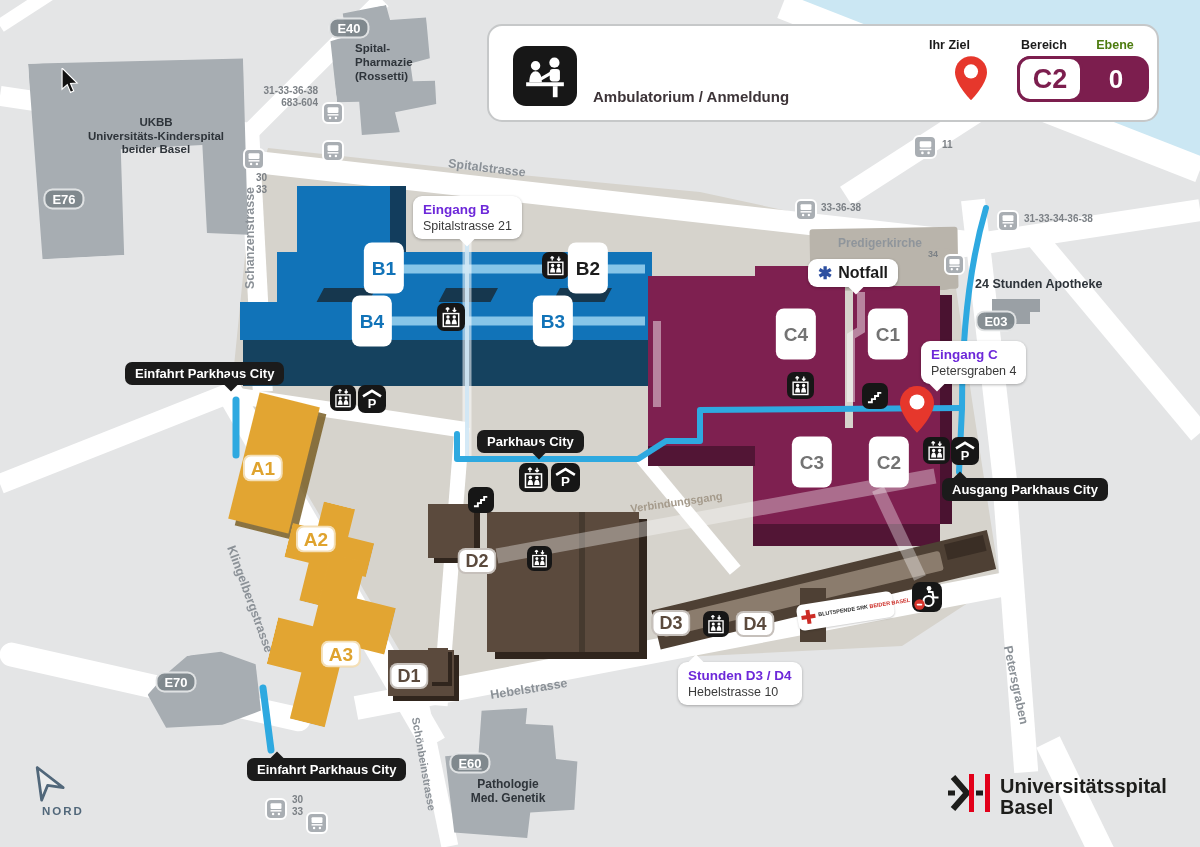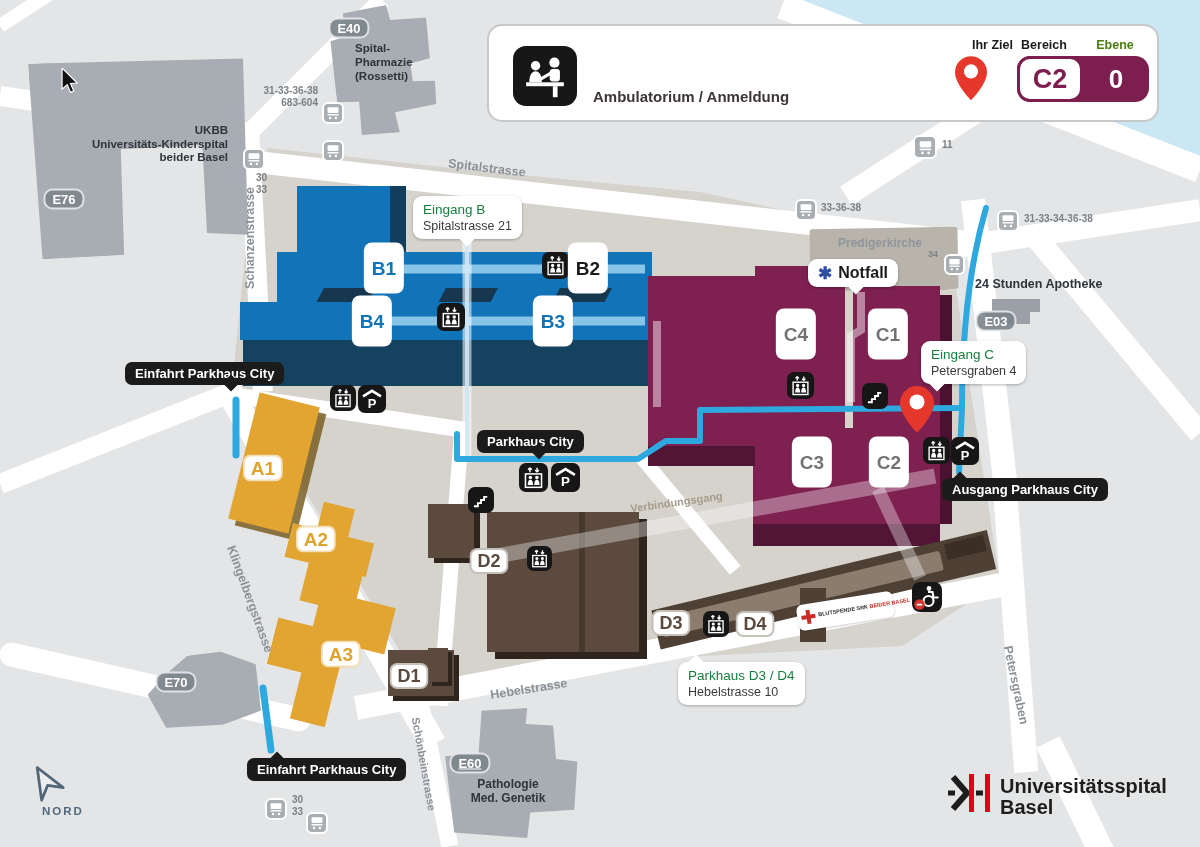--- a/index.html
+++ b/index.html
@@ -13,21 +13,21 @@
          font-weight:bold;font-size:19px;line-height:1;padding:16px 8px;white-space:nowrap;}
   .bB{color:#1173b8;} .bK{color:#1c1c1c;} .bC{color:#737373;text-align:right;}
   .bA{color:#dfa32e;border:2px solid rgba(223,163,46,.35);padding:2px 6px;}
   .bD{color:#5b4a3d;border:2px solid rgba(91,74,61,.35);padding:2px 6px;font-size:18px;}
   .ebadge{position:absolute;transform:translate(-50%,-50%);background:rgba(125,133,139,.92);
           color:#fff;border:2px solid rgba(255,255,255,.75);border-radius:9px;font-weight:bold;
           font-size:13px;padding:1px 7px;white-space:nowrap;}
   
   .co{position:absolute;background:#fff;border-radius:9px;padding:5px 10px;
       box-shadow:0 1px 3px rgba(0,0,0,.28);white-space:nowrap;}
-  .co-t{font-size:13.5px;font-weight:normal;color:#15803d;line-height:1.3;}
+  .co-t{font-size:13.5px;font-weight:bold;color:#6d28d9;line-height:1.3;}
   .co-s{font-size:12.5px;color:#3a3a3a;line-height:1.25;}
   .cob{position:absolute;background:#1b1b1b;color:#fff;border-radius:7px;padding:4px 10px;
        font-size:13px;font-weight:bold;white-space:nowrap;}
   .ptr{position:absolute;width:12px;height:12px;transform:rotate(45deg);}
   .ptrW{background:#fff;} .ptrK{background:#1b1b1b;} .ptrG{background:#f2f2f2;}
   
   .icn{position:absolute;background:#161616;border-radius:7px;display:flex;
        align-items:center;justify-content:center;}
   .tram{position:absolute;background:#a9aeb3;border:2px solid #fff;border-radius:6px;
         box-sizing:border-box;display:flex;align-items:center;justify-content:center;}
@@ -63,21 +63,21 @@
   <div class="st" style="left:1038px;top:229px;width:252px;height:22px;transform:rotate(50.1deg);"></div>
   <div class="st" style="left:462px;top:420px;width:279px;height:15px;transform:rotate(94.5deg);"></div>
   <div class="st" style="left:238px;top:388px;width:230px;height:16px;transform:rotate(8.5deg);"></div>
   <div class="st" style="left:642px;top:451px;width:146px;height:14px;transform:rotate(50.3deg);"></div>
   <div class="st" style="left:1048px;top:729px;width:130px;height:26px;transform:rotate(64deg);"></div>
   <div class="st" style="left:0;top:19px;width:85px;height:14px;transform:rotate(-33deg);"></div>
 
   <div class="abs" style="left:33px;top:58px;width:215px;height:196px;background:#a7adb2;transform:rotate(-3deg);
               filter:drop-shadow(6px 6px 0 #79828a);
               clip-path:polygon(0 0,100% 3%,98% 93%,79% 91%,79% 46%,41% 46%,40% 100%,2% 100%);"></div>
-  <div class="abs placelabel" style="left:84px;top:124px;width:144px;text-align:right;font-size:11.5px;line-height:1.18;">
+  <div class="abs placelabel" style="left:84px;top:116px;width:144px;text-align:center;font-size:11.5px;line-height:1.18;">
     <div>UKBB</div>
       <div>Universitäts-Kinderspital</div>
       <div>beider Basel</div>
   </div>
   <div class="ebadge" style="left:64px;top:199px;">E76</div>
 
   <div class="abs" style="left:333px;top:6px;width:100px;height:128px;background:#a7adb2;transform:rotate(-8deg);
               filter:drop-shadow(5px 5px 0 #79828a);
               clip-path:polygon(18% 2%,62% 0,64% 12%,100% 14%,98% 46%,78% 48%,78% 62%,100% 64%,98% 82%,56% 84%,58% 100%,20% 98%,22% 72%,0 70%,2% 22%,18% 20%);"></div>
   <div class="abs placelabel" style="left:355px;top:42px;font-size:11.5px;line-height:1.2;">
@@ -391,21 +391,21 @@
   <div class="badge bK" style="left:588px;top:268px;">B2</div>
   <div class="badge bB" style="left:372px;top:321px;">B4</div>
   <div class="badge bB" style="left:553px;top:321px;">B3</div>
   <div class="badge bC" style="left:796px;top:334px;">C4</div>
   <div class="badge bC" style="left:888px;top:334px;">C1</div>
   <div class="badge bC" style="left:812px;top:462px;">C3</div>
   <div class="badge bC" style="left:889px;top:462px;">C2</div>
   <div class="badge bA" style="left:263px;top:468px;">A1</div>
   <div class="badge bA" style="left:316px;top:539px;">A2</div>
   <div class="badge bA" style="left:341px;top:654px;">A3</div>
-  <div class="badge bD" style="left:477px;top:561px;margin-left:12px;">D2</div>
+  <div class="badge bD" style="left:477px;top:561px;">D2</div>
   <div class="badge bD" style="left:409px;top:676px;">D1</div>
   <div class="badge bD" style="left:671px;top:623px;">D3</div>
   <div class="badge bD" style="left:755px;top:624px;">D4</div>
 
   <div class="abs" style="left:797px;top:598px;width:97px;height:26px;background:#fff;border-radius:6px;transform:rotate(-9deg);
               display:flex;align-items:center;gap:3px;padding:0 4px;box-sizing:border-box;box-shadow:0 1px 2px rgba(0,0,0,.2);">
     <span style="position:relative;width:14px;height:14px;flex:0 0 auto;">
       <span style="position:absolute;left:5px;top:0;width:4px;height:14px;background:#cc2c26;"></span>
       <span style="position:absolute;left:0;top:5px;width:14px;height:4px;background:#cc2c26;"></span>
     </span>
@@ -424,21 +424,21 @@
     <div class="co-t">Eingang C</div>
     <div class="co-s">Petersgraben 4</div>
     <div class="ptr ptrW" style="left:10px;bottom:-5px;"></div>
   </div>
   <div class="co" style="left:808px;top:259px;display:flex;align-items:center;gap:6px;">
     <span style="color:#2d4fa0;font-size:17px;font-weight:bold;line-height:1;">✱</span>
     <span style="font-size:16px;font-weight:bold;color:#1b1b1b;">Notfall</span>
     <div class="ptr ptrW" style="left:42px;bottom:-5px;"></div>
   </div>
   <div class="co" style="left:678px;top:662px;">
-    <div class="co-t">Parkhaus D3 / D4</div>
+    <div class="co-t">Stunden D3 / D4</div>
     <div class="co-s">Hebelstrasse 10</div>
     <div class="ptr ptrW" style="left:12px;top:-5px;"></div>
   </div>
   <div class="cob" style="left:477px;top:430px;">
     <span>Parkhaus City</span>
     <div class="ptr ptrK" style="left:56px;bottom:-4px;"></div>
   </div>
   <div class="cob" style="left:125px;top:362px;">
     <span>Einfahrt Parkhaus City</span>
     <div class="ptr ptrK" style="left:100px;bottom:-4px;"></div>
@@ -472,21 +472,21 @@
         <circle cx="18" cy="15" r="6" fill="#fff"></circle>
         <path d="M10,36 c0,-10 4,-14 8,-14 s8,4 8,14 z" fill="#fff"></path>
         <circle cx="42" cy="11" r="6.5" fill="#fff"></circle>
         <rect x="36" y="19" width="13" height="16" rx="4" fill="#fff"></rect>
         <path d="M38,24 L26,31" stroke="#fff" stroke-width="4" stroke-linecap="round"></path>
         <rect x="6" y="36" width="48" height="5" fill="#fff"></rect>
         <rect x="40" y="41" width="6" height="14" fill="#fff"></rect>
       </svg>
     </div>
     <div class="abs" style="left:104px;top:62px;font-size:15px;font-weight:bold;color:#3d3438;">Ambulatorium / Anmeldung</div>
-    <div class="abs" style="left:440px;top:12px;width:84px;text-align:right;font-size:12.5px;font-weight:bold;color:#1b1b1b;">Ihr Ziel</div>
+    <div class="abs" style="left:440px;top:12px;width:84px;text-align:left;font-size:12.5px;font-weight:bold;color:#1b1b1b;">Ihr Ziel</div>
     <svg class="abs" style="left:466px;top:30px;" width="32" height="46" viewBox="0 0 24 34">
       <path d="M12,0 C5.4,0 0,5.4 0,12 C0,21 12,33 12,33 C12,33 24,21 24,12 C24,5.4 18.6,0 12,0 Z" fill="#e6372c"></path>
       <circle cx="12" cy="11.3" r="5.3" fill="#fff"></circle>
     </svg>
     <div class="abs" style="left:520px;top:12px;width:70px;text-align:center;font-size:12.5px;font-weight:bold;color:#1b1b1b;">Bereich</div>
     <div class="abs" style="left:596px;top:12px;width:60px;text-align:center;font-size:12.5px;font-weight:bold;color:#4d7c0f;">Ebene</div>
     <div class="abs" style="left:528px;top:30px;width:132px;height:46px;background:#7c1e4e;border-radius:14px;display:flex;">
       <div style="width:66px;height:46px;background:#fff;border:3px solid #7c1e4e;border-radius:13px;box-sizing:border-box;
                   display:flex;align-items:center;justify-content:center;font-size:27px;font-weight:bold;color:#7c1e4e;">C2</div>
       <div style="flex:1;display:flex;align-items:center;justify-content:center;font-size:26px;font-weight:bold;color:#fff;">0</div>

